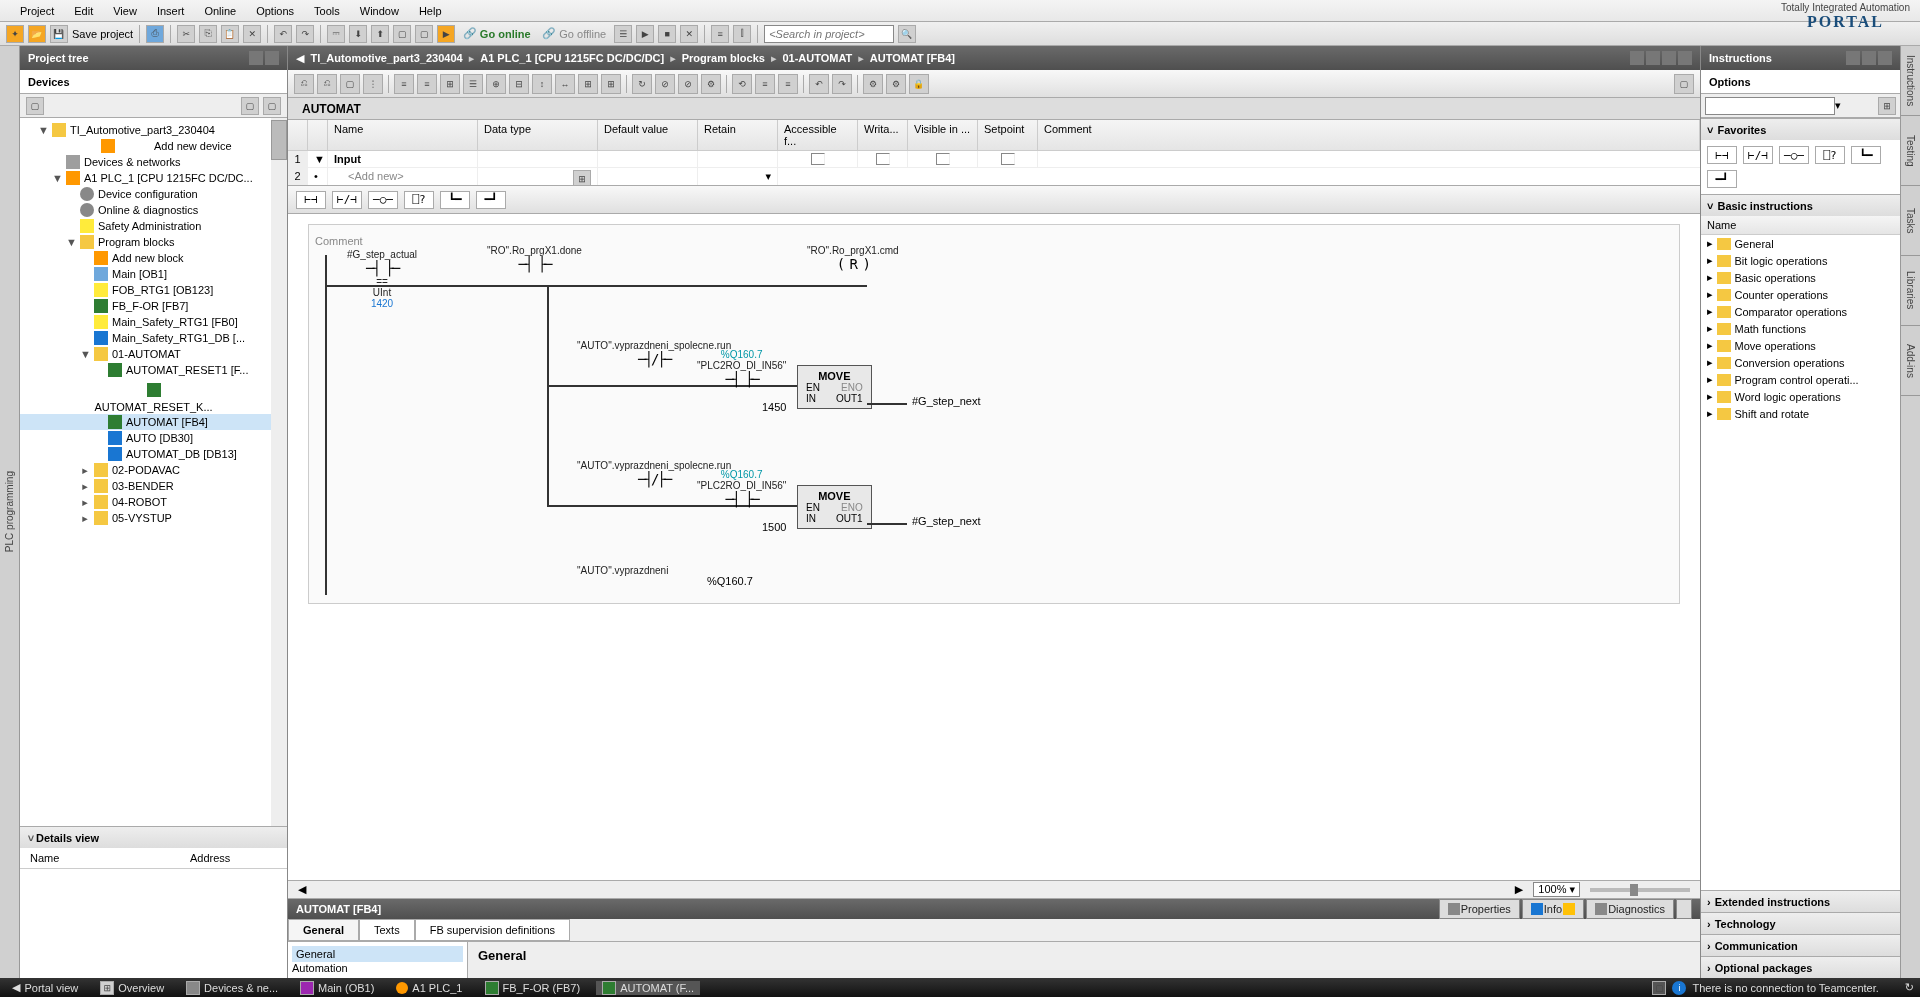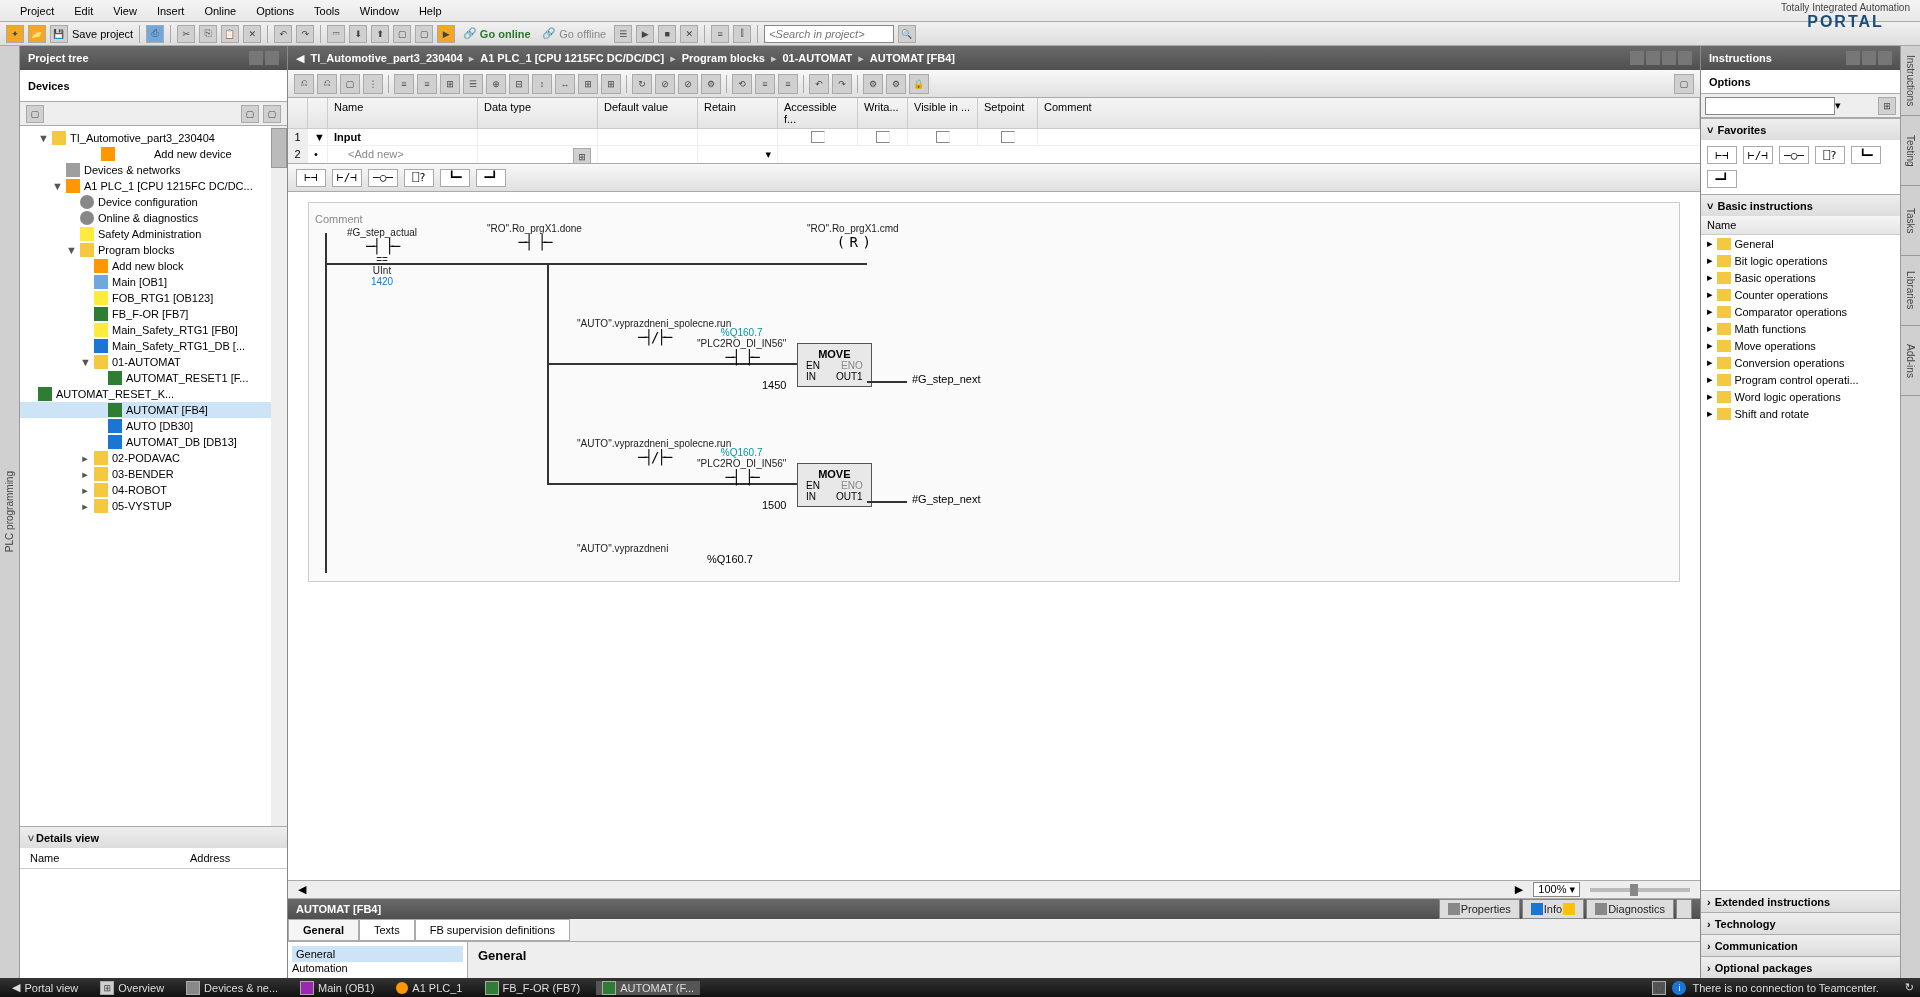--- a/index.html
+++ b/index.html
@@ -2,21 +2,21 @@
 <html><head>
 <meta charset="utf-8">
 <style>
 * { box-sizing: border-box; margin: 0; padding: 0; font-family: "Segoe UI", Tahoma, sans-serif; font-size: 11px; }
 body { background: #d4d4d4; width: 1920px; height: 997px; overflow: hidden; position: relative; }
 
 .menubar { height: 22px; background: linear-gradient(#f4f4f4,#e8e8e8); display:flex; align-items:center; padding:0 10px; border-bottom:1px solid #aaa; }
 .menubar .menu-item { padding:3px 10px; cursor:pointer; }
 .brand { position:absolute; right:10px; top:2px; text-align:center; }
 .brand .line1 { font-size:10px; color:#444; }
-.brand .line2 { font-size:16px; font-weight:bold; color:#1a4d7a; letter-spacing:2px; }
+.brand .line2 { font-size:16px; font-weight:bold; color:#1a4d7a; letter-spacing:2px;font-family:Liberation Serif, serif; }
 
 .toolbar { height: 24px; background: linear-gradient(#f0f0f0,#dedede); display:flex; align-items:center; padding:0 6px; gap:4px; border-bottom:1px solid #aaa; }
 .tbtn { width:18px; height:18px; background:#d0d0d0; border:1px solid #aaa; display:flex; align-items:center; justify-content:center; font-size:9px; color:#444; }
 .tbtn.orange { background:#f5a623; }
 .tbtn.blue { background:#6fa8dc; }
 .tsep { width:1px; height:18px; background:#aaa; margin:0 2px; }
 .tlink { display:flex; align-items:center; gap:3px; padding:0 4px; }
 .tlink.go { color:#2a7a2a; font-weight:bold; }
 .tlink.off { color:#888; }
 .search-proj { width:130px; height:18px; border:1px solid #888; background:#fff; padding:0 4px; color:#888; font-style:italic; }
@@ -24,21 +24,21 @@
 .workspace { position:absolute; top:46px; left:0; right:0; bottom:19px; display:flex; }
 
 
 .v-tab { width:20px; background:#d0d0d0; border-right:1px solid #999; display:flex; align-items:center; justify-content:center; }
 .v-tab span { writing-mode:vertical-rl; transform:rotate(180deg); color:#444; font-size:10px; }
 
 
 .left-panel { width:268px; background:#e8e8e8; border-right:1px solid #888; display:flex; flex-direction:column; }
 .panel-header { height:24px; background:linear-gradient(#6a6a6a,#4f4f4f); color:#fff; padding:0 8px; display:flex; align-items:center; font-size:12px; font-weight:bold; }
 .panel-header .hbtn { margin-left:auto; width:14px; height:14px; background:#777; margin-left:2px; }
-.subhead { height:32px; background:#fff; border-bottom:1px solid #aaa; padding:0 8px; display:flex; align-items:center; font-weight:bold; }
+.subhead { height:24px; background:#fff; border-bottom:1px solid #aaa; padding:0 8px; display:flex; align-items:center; font-weight:bold; }
 .subtool { height:24px; background:#eee; border-bottom:1px solid #aaa; display:flex; align-items:center; padding:0 6px; gap:4px; }
 .tree { flex:1; background:#fff; overflow:auto; position:relative; }
 .tree-inner { padding:4px 0; }
 .tree-item { display:flex; align-items:center; padding:1px 4px; white-space:nowrap; gap:4px; }
 .tree-item.selected { background:#cde4f7; }
 .exp { width:10px; display:inline-block; text-align:center; color:#555; }
 .ticon { width:14px; height:14px; display:inline-flex; align-items:center; justify-content:center; font-size:10px; }
 .ticon.folder { background:#f5c842; }
 .ticon.device { background:#ff9800; }
 .ticon.block { background:#6fa8dc; color:#fff; }
@@ -289,21 +289,21 @@
           <div class="tree-item" style="padding-left: 60px;">
             <span class="exp">▼</span>
             <span class="ticon folder"></span>
             <span>01-AUTOMAT</span>
           </div>
           <div class="tree-item" style="padding-left: 74px;">
             <span class="exp"></span>
             <span class="ticon fb"></span>
             <span>AUTOMAT_RESET1 [F...</span>
           </div>
-          <div class="tree-item" style="">
+          <div class="tree-item" style=" flex-direction: column;">
             <span class="exp"></span>
             <span class="ticon fb"></span>
             <span>AUTOMAT_RESET_K...</span>
           </div>
           <div class="tree-item selected" style="padding-left: 74px;">
             <span class="exp"></span>
             <span class="ticon fb"></span>
             <span>AUTOMAT [FB4]</span>
           </div>
           <div class="tree-item" style="padding-left: 74px;">
@@ -400,20 +400,21 @@
       <span class="tsep"></span>
       <span class="tbtn">↶</span>
       <span class="tbtn">↷</span>
       <span class="tsep"></span>
       <span class="tbtn">⚙</span>
       <span class="tbtn">⚙</span>
       <span class="tbtn">🔒</span>
       <span style="margin-left:auto"></span>
       <span class="tbtn">▢</span>
     </div>
+    <div class="block-name">AUTOMAT</div>
     <div class="interface-table">
       <div class="itab-head">
         <div style="width:20px"></div>
         <div style="width:20px"></div>
         <div style="width:150px">Name</div>
         <div style="width:120px">Data type</div>
         <div style="width:100px">Default value</div>
         <div style="width:80px">Retain</div>
         <div style="width:80px">Accessible f...</div>
         <div style="width:50px">Writa...</div>

